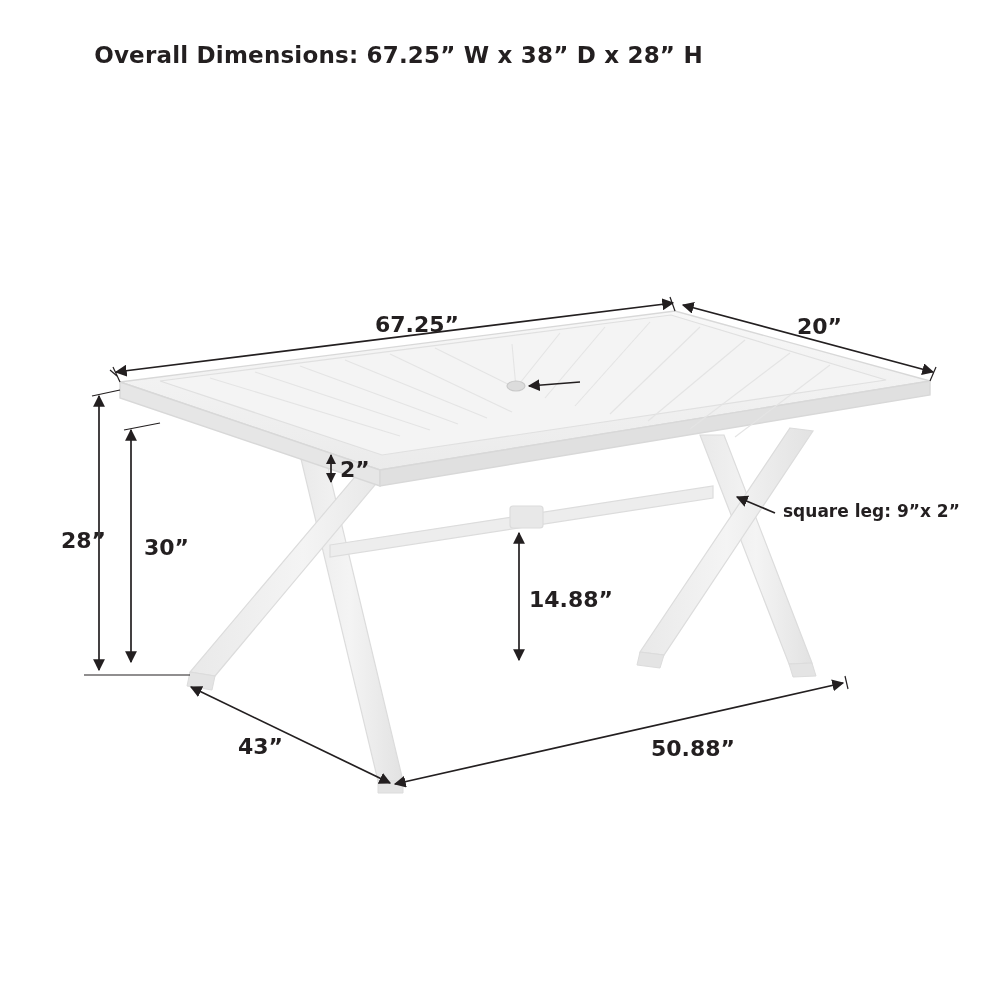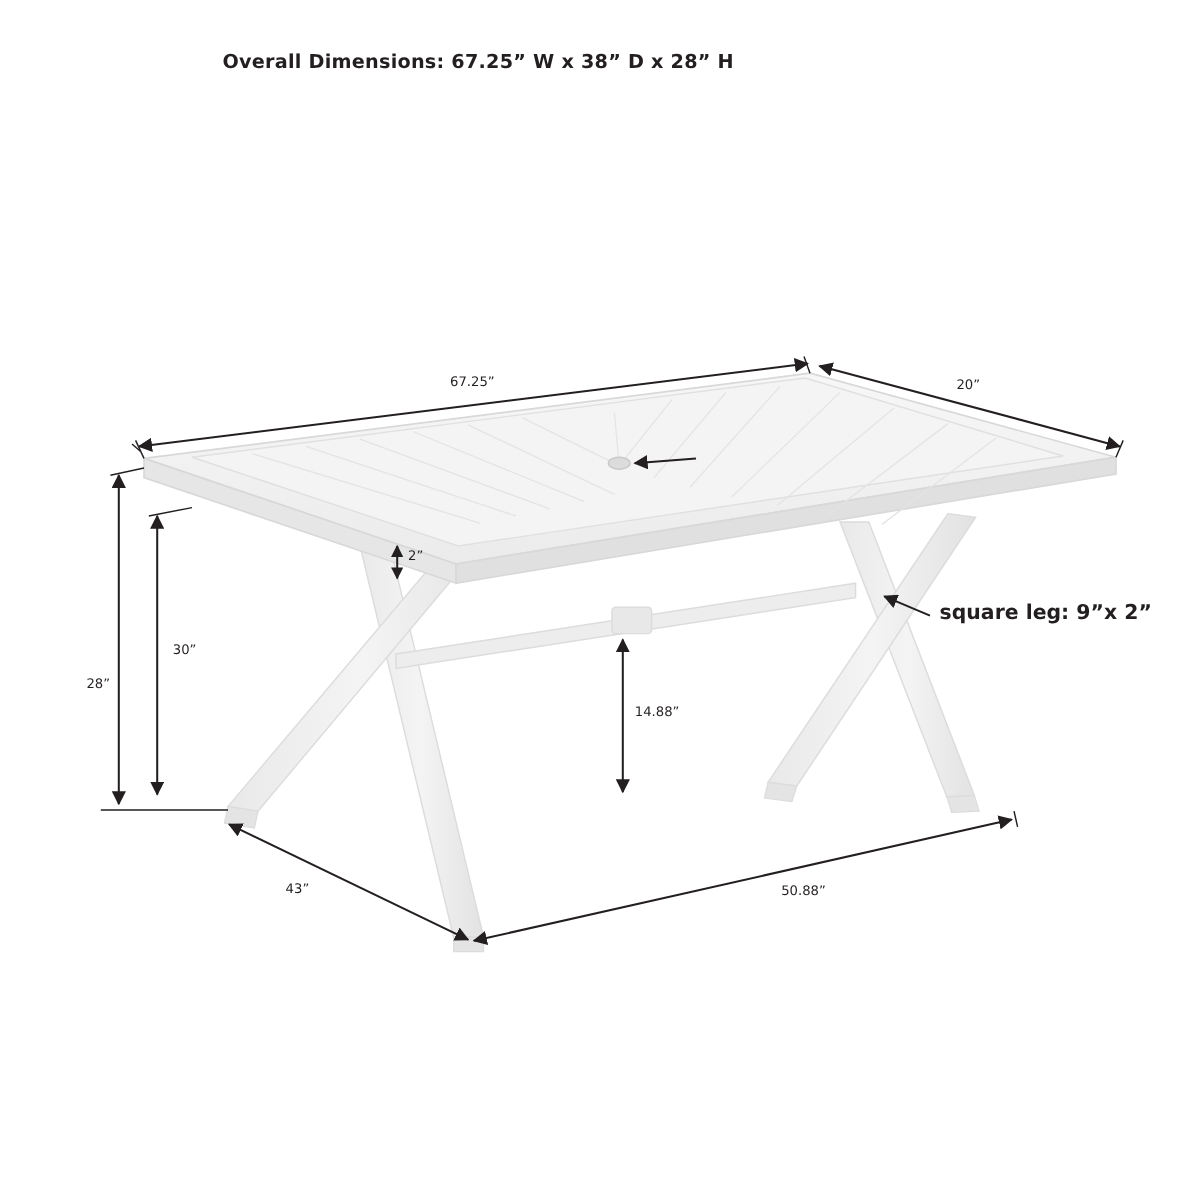--- a/index.html
+++ b/index.html
@@ -20,36 +20,36 @@
     left: 0; top: 0;
     width: 1000px;
     height: 1000px;
   }
   .title {
     position: absolute;
     left: 0;
     top: 42px;
     width: 797px;
     text-align: center;
-    font-size: 16px;
+    font-size: 23px;
     font-weight: bold;
     letter-spacing: 0.2px;
     color: #231f20;
   }
   svg.layer {
     position: absolute;
     left: 0;
     top: 0;
     width: 1000px;
     height: 1000px;
   }
   .dimlabel {
     position: absolute;
-    font-size: 11px;
-    font-weight: normal;
+    font-size: 22px;
+    font-weight: bold;
     color: #231f20;
     white-space: pre;
     line-height: 1.22;
   }
   .callout {
     position: absolute;
     font-size: 17px;
     font-weight: bold;
     color: #231f20;
     white-space: pre;
@@ -160,21 +160,21 @@
 
       <line x1="580" y1="382" x2="529" y2="386" marker-end="url(#arrow)"></line>
 
       <line x1="775" y1="513" x2="737" y2="497" marker-end="url(#arrow)"></line>
     </g>
   </svg>
 
   <div class="dimlabel" style="left:375px; top:312px;">67.25”</div>
   <div class="dimlabel" style="left:797px; top:314px;">20”</div>
   <div class="dimlabel" style="left:340px; top:457px;">2”</div>
-  <div class="dimlabel" style="left:72px; top:528px;margin-top:35px;">28”</div>
+  <div class="dimlabel" style="left:61px; top:528px;">28”</div>
   <div class="dimlabel" style="left:144px; top:535px;">30”</div>
   <div class="dimlabel" style="left:529px; top:587px;">14.88”</div>
   <div class="dimlabel" style="left:238px; top:734px;">43”</div>
   <div class="dimlabel" style="left:607px; top:736px;margin-left:44px;">50.88”</div>
 
 
   <div class="callout" style="left:783px; top:501px;">square leg: 9”x 2”</div>
 
 </div>
 

